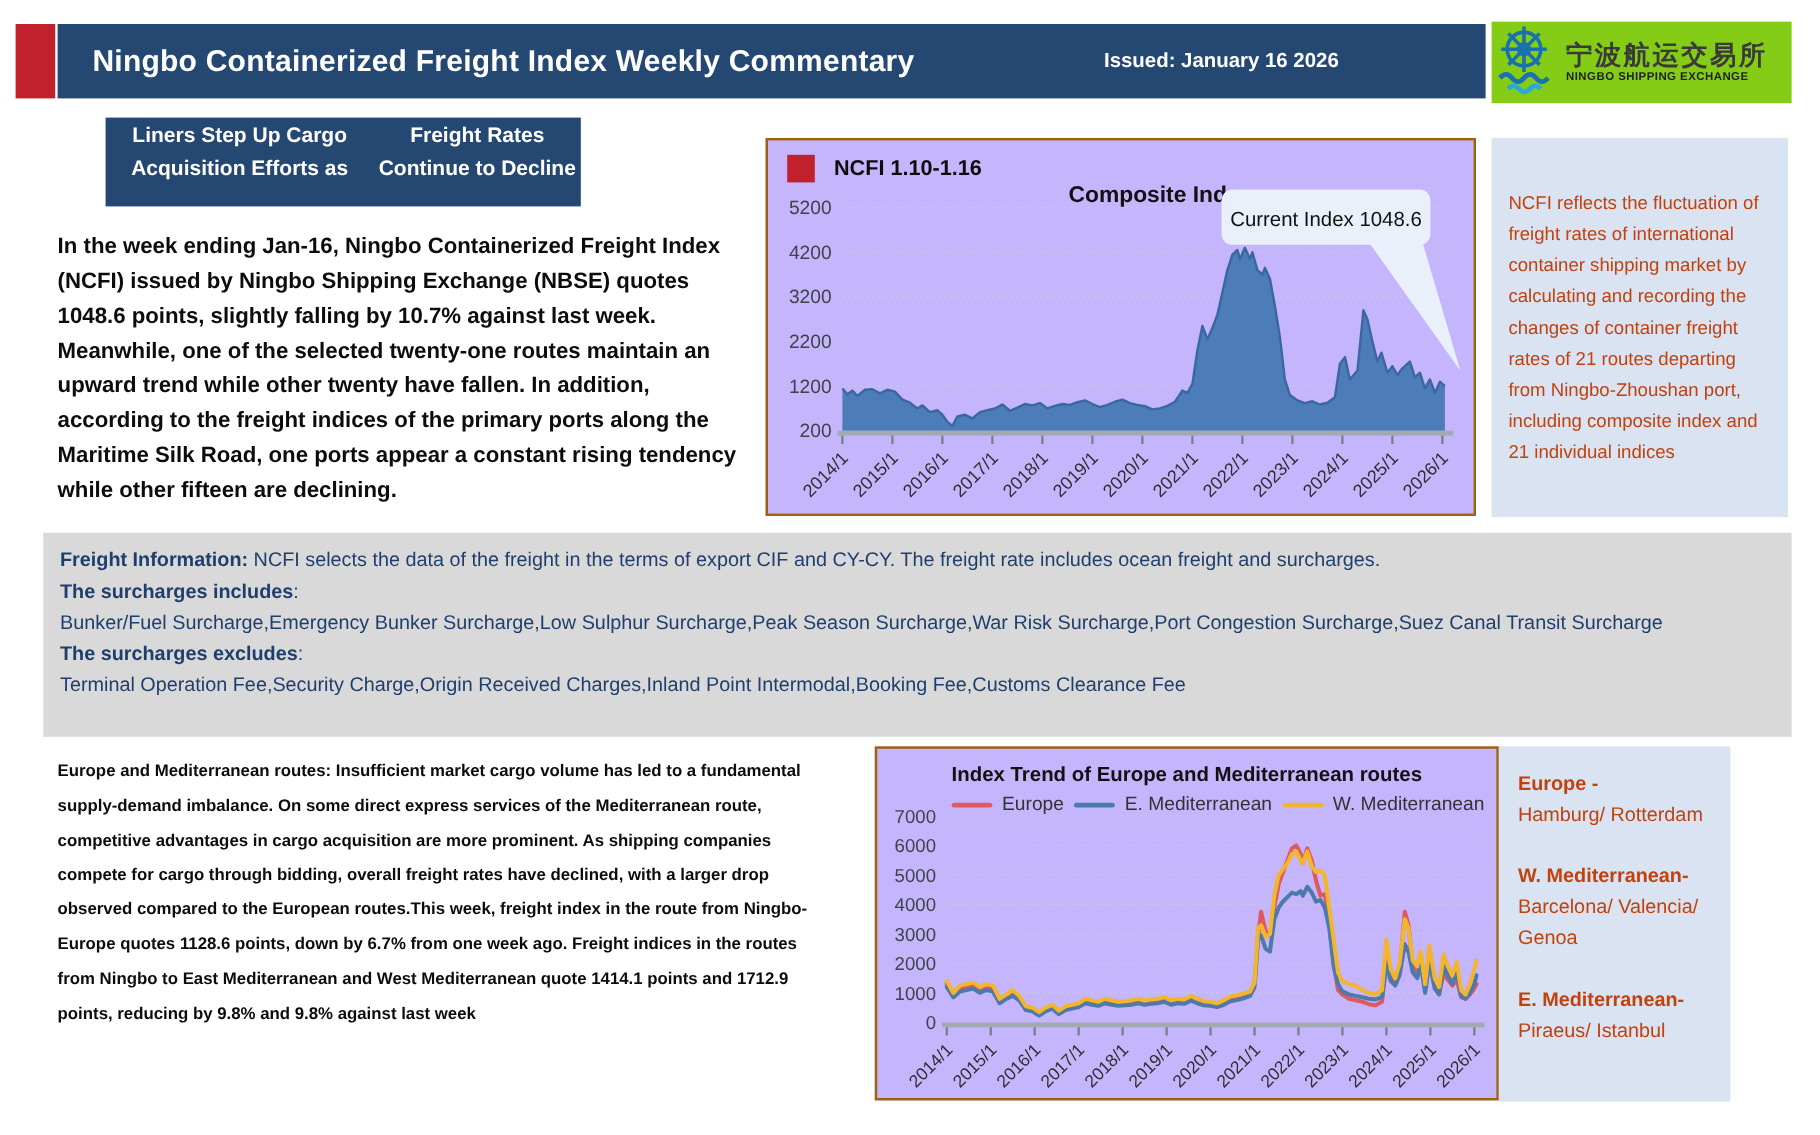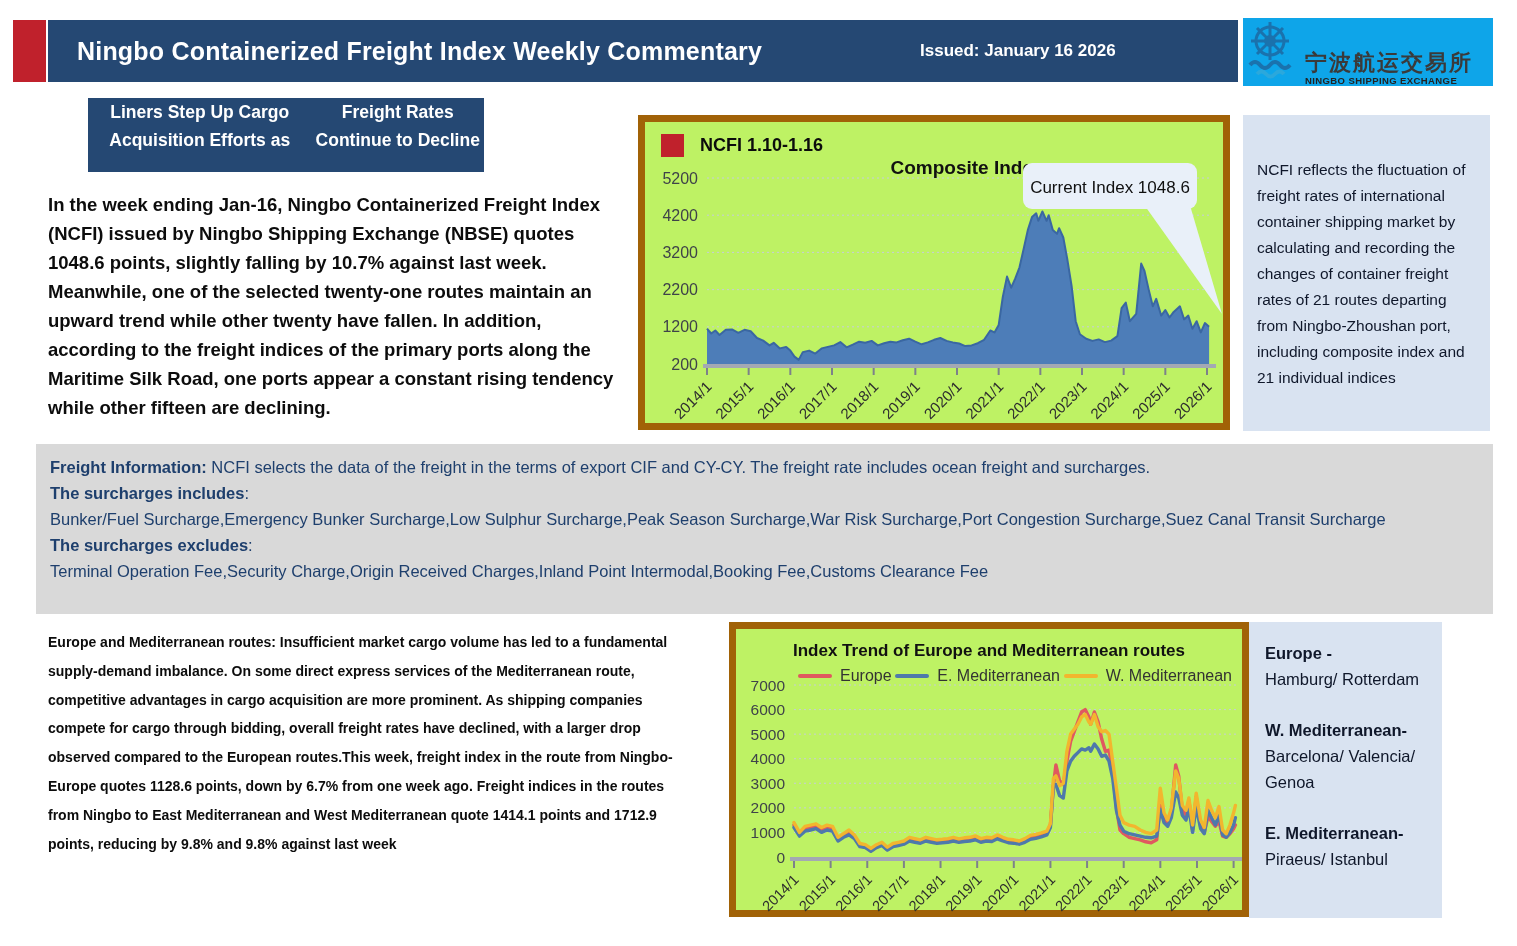--- a/index.html
+++ b/index.html
@@ -5,48 +5,48 @@
   html,body{margin:0;padding:0;background:#ffffff;}
   body{font-family:"Liberation Sans", sans-serif; -webkit-font-smoothing:antialiased;}
   #page{position:relative;width:1517px;height:946px;background:#ffffff;overflow:hidden;}
   .abs{position:absolute;}
 
   
   .hdr-red{left:13px;top:20px;width:33px;height:62px;background:#c0212c;}
   .hdr-bar{left:48px;top:20px;width:1190px;height:62px;background:#254873;}
   .hdr-title{left:77px;top:20px;height:62px;line-height:62px;color:#ffffff;font-size:25px;font-weight:700;letter-spacing:.2px;}
   .hdr-issued{left:920px;top:20px;height:62px;line-height:62px;color:#ffffff;font-size:17px;font-weight:700;}
-  .logo{left:1243px;top:18px;width:250px;height:68px;display:flex;align-items:flex-end;background:#0ea5e9;}
+  .logo{left:1243px;top:18px;width:250px;height:68px;display:flex;align-items:center;background:#84cc16;}
   .logo-cn{font-size:22px;font-weight:700;color:#3a3a3a;letter-spacing:2px;line-height:1.1;}
   .logo-en{font-size:9.5px;font-weight:700;color:#222;letter-spacing:.4px;}
 
   
   .headline{left:88px;top:98px;width:396px;height:74px;background:#254873;color:#fff;
     display:flex;flex-direction:row;justify-content:center;text-align:center;
     font-size:17.5px;font-weight:700;line-height:1.6;}
 
   
   .intro{left:48px;top:190px;width:575px;font-size:18.5px;font-weight:700;color:#0c0c0c;line-height:29px;}
 
   
-  .panel{background:#bef264;border:7px solid #a16207;box-sizing:border-box;}
+  .panel{background:#c4b5fd;border:2px solid #a16207;box-sizing:border-box;}
   .panel-composite{left:638px;top:115px;width:592px;height:315px;}
   .panel-trend{left:710px;top:622px;width:520px;height:295px;margin-left:19px;}
   .chart-title{font-weight:700;color:#111;text-align:center;}
   .nc-head{left:16px;top:12px;display:flex;align-items:center;gap:16px;}
   .nc-sq{width:23px;height:23px;background:#c0212c;}
   .nc-lbl{font-size:18px;font-weight:700;color:#0c0c0c;}
   .comp-title{left:0;top:35px;width:100%;font-size:19px;padding-left:33px;}
   .trend-title{left:0;top:12px;width:100%;font-size:17px;}
   .trend-legend{left:62px;top:38px;right:10px;display:flex;justify-content:space-between;align-items:center;}
   .leg-item{display:flex;align-items:center;gap:8px;font-size:16px;color:#333;}
   .leg-swatch{width:34px;height:4px;border-radius:2px;display:inline-block;}
 
   
-  .infobox{background:#d9e3f1;color:#0f172a;box-sizing:border-box;}
+  .infobox{background:#d9e3f1;color:#c2410c;box-sizing:border-box;}
   .ncfi-desc{left:1243px;top:115px;width:247px;height:316px;padding:42px 14px 0 14px;font-size:15.5px;line-height:26px;}
   .routes{left:1249px;top:622px;width:193px;height:296px;padding:18px 16px 0 16px;font-size:16.5px;line-height:26px;}
   .routes .grp{margin-bottom:25px;}
   .routes b{font-weight:700;}
 
   
   .freight{left:36px;top:444px;width:1457px;height:170px;background:#d9d9d9;color:#1e3f6d;
     padding:10px 16px 13px 14px;box-sizing:border-box;font-size:16.5px;line-height:26px;}
   .freight b{font-weight:700;}
 

